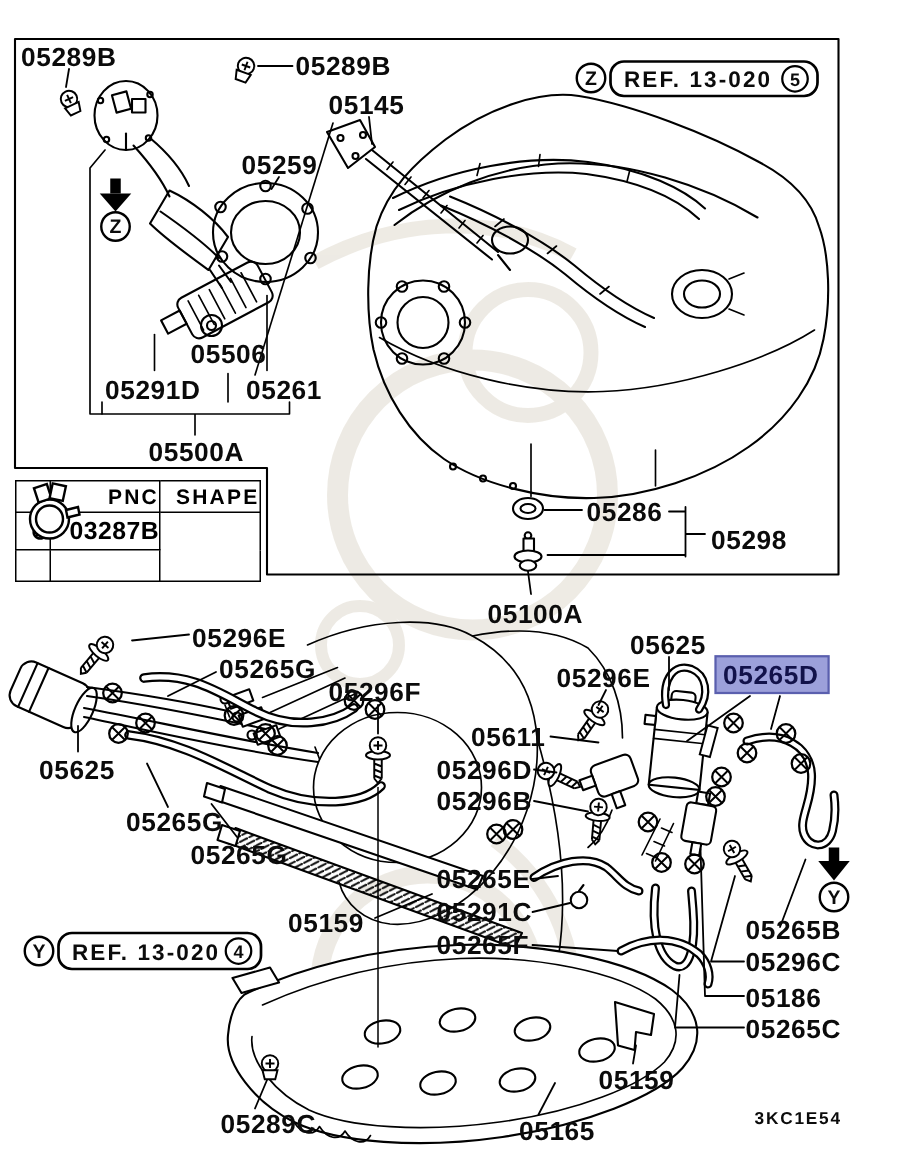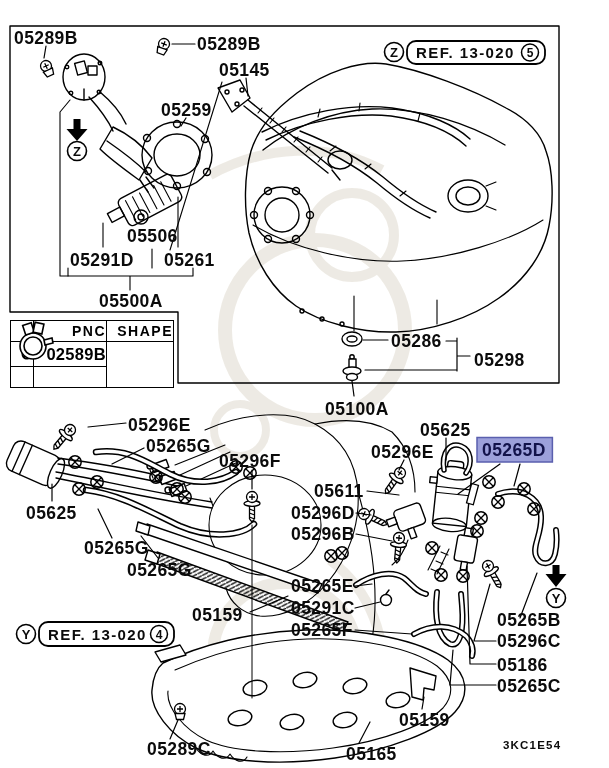--- a/index.html
+++ b/index.html
@@ -405,21 +405,21 @@
 <div class="pnc-table">
   <table>
     <tbody>
           <tr>
       <td class="td-sym td-head"></td>
       <td class="td-pnc td-head">PNC</td>
       <td class="td-shape td-head">SHAPE</td>
     </tr>
     <tr>
       <td class="td-sym">⊗</td>
-      <td class="td-pnc">02589B</td>
+      <td class="td-pnc">03287B</td>
       <td class="td-shape" rowspan="2">
         <svg width="48" height="44" viewBox="0 0 48 44">
           <g fill="#fff" stroke="#000" stroke-width="1.6">
             <circle cx="23" cy="26" r="13"></circle>
             <circle cx="23" cy="26" r="9"></circle>
             <rect x="14" y="4" width="9" height="10" transform="rotate(-18 18 9)"></rect>
             <rect x="24" y="3" width="9" height="10" transform="rotate(12 28 8)"></rect>
             <path d="M 34,20 l 8,-2 l 1,5 l -8,2 Z"></path>
           </g>
         </svg>

